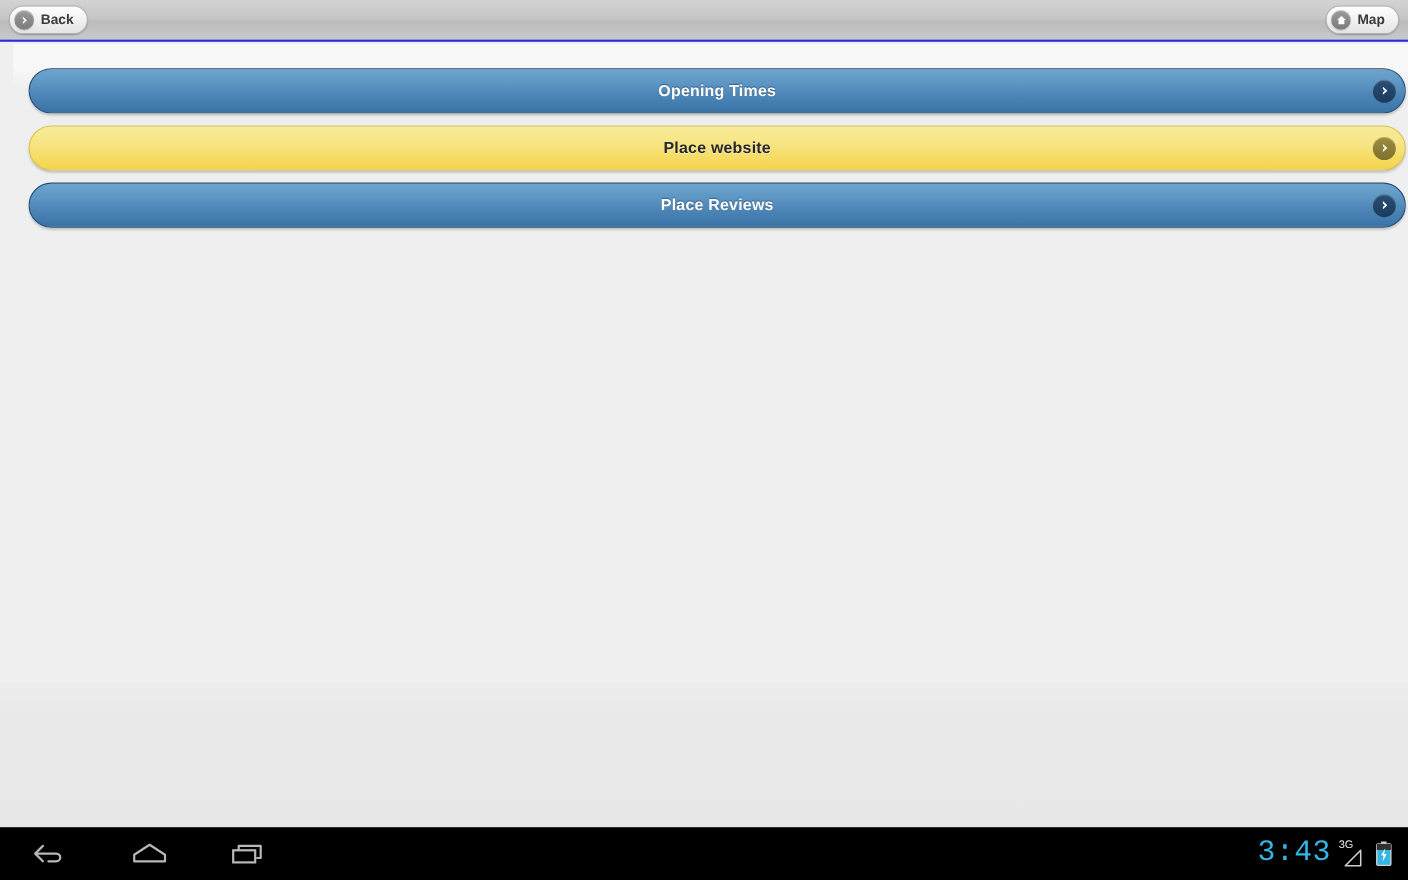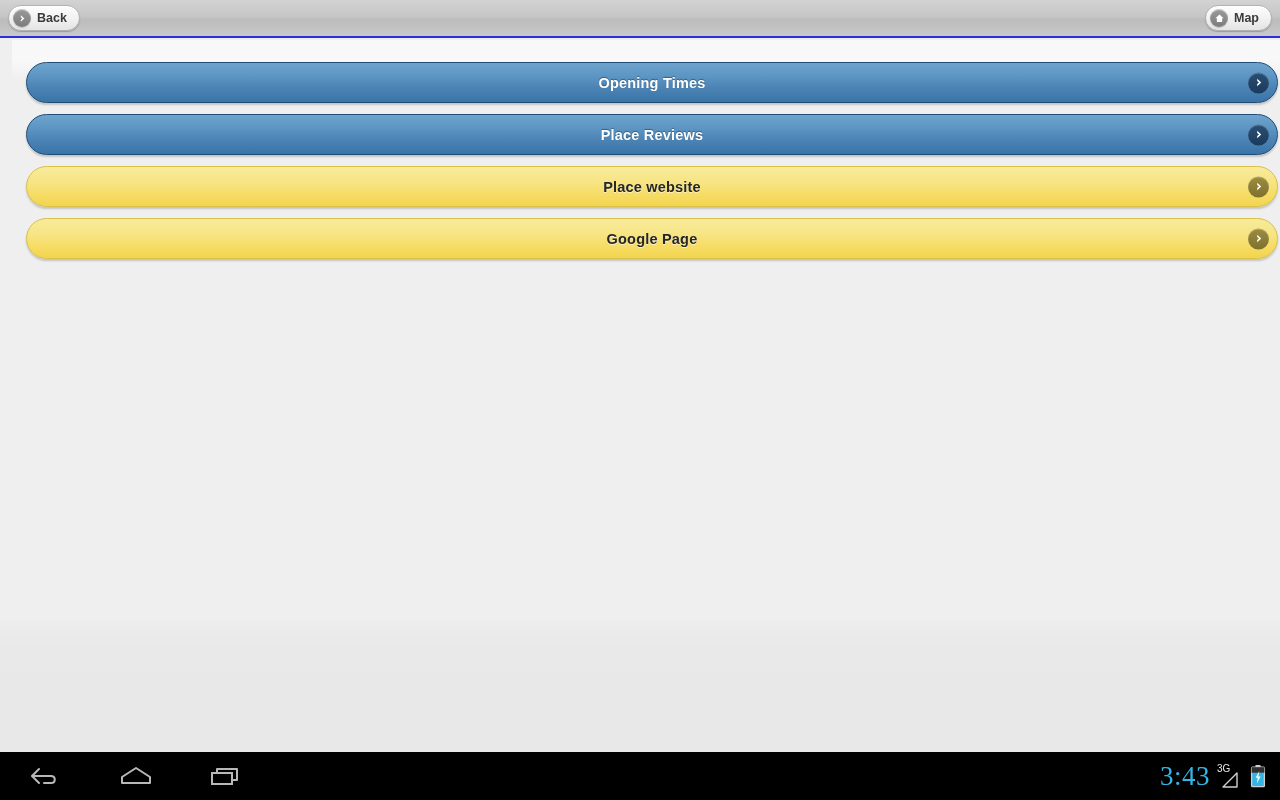--- a/index.html
+++ b/index.html
@@ -173,21 +173,21 @@
 
   .sys-status {
     display: flex;
     align-items: center;
     gap: 7px;
     padding-right: 14px;
   }
   .clock {
     font-size: 27px;
     color: #33b5e5;
-    font-family: Liberation Serif, serif;
+    font-family: Liberation Mono, monospace;
     letter-spacing: 0.5px;
     line-height: 1;
   }
   .signal-wrap {
     position: relative;
     width: 26px; height: 26px;
     display: flex; align-items: flex-end; justify-content: center;
   }
   .net-label {
     position: absolute;
@@ -229,46 +229,38 @@
 
     <div class="pill blue">
       <span class="pill-label">Opening Times</span>
       <span class="chev">
         <svg width="12" height="12" viewBox="0 0 12 12">
           <path d="M4.2 2.3 L8.2 6 L4.2 9.7 L4.2 7.6 L6.0 6 L4.2 4.4 Z" fill="#ffffff"></path>
         </svg>
       </span>
     </div>
 
+    <div class="pill yellow">
+      <span class="pill-label">Place website</span>
+      <span class="chev">
+        <svg width="12" height="12" viewBox="0 0 12 12">
+          <path d="M4.2 2.3 L8.2 6 L4.2 9.7 L4.2 7.6 L6.0 6 L4.2 4.4 Z" fill="#ffffff"></path>
+        </svg>
+      </span>
+    </div>
+
     <div class="pill blue">
       <span class="pill-label">Place Reviews</span>
       <span class="chev">
         <svg width="12" height="12" viewBox="0 0 12 12">
           <path d="M4.2 2.3 L8.2 6 L4.2 9.7 L4.2 7.6 L6.0 6 L4.2 4.4 Z" fill="#ffffff"></path>
         </svg>
       </span>
     </div>
 
-    <div class="pill yellow">
-      <span class="pill-label">Place website</span>
-      <span class="chev">
-        <svg width="12" height="12" viewBox="0 0 12 12">
-          <path d="M4.2 2.3 L8.2 6 L4.2 9.7 L4.2 7.6 L6.0 6 L4.2 4.4 Z" fill="#ffffff"></path>
-        </svg>
-      </span>
-    </div>
-
-    <div class="pill yellow">
-      <span class="pill-label">Google Page</span>
-      <span class="chev">
-        <svg width="12" height="12" viewBox="0 0 12 12">
-          <path d="M4.2 2.3 L8.2 6 L4.2 9.7 L4.2 7.6 L6.0 6 L4.2 4.4 Z" fill="#ffffff"></path>
-        </svg>
-      </span>
-    </div>
 
   </div>
 </div>
 
 <div class="lower-band"></div>
 
 <div class="sysbar">
 
   <div class="sys-nav">
     <div class="sys-key">

